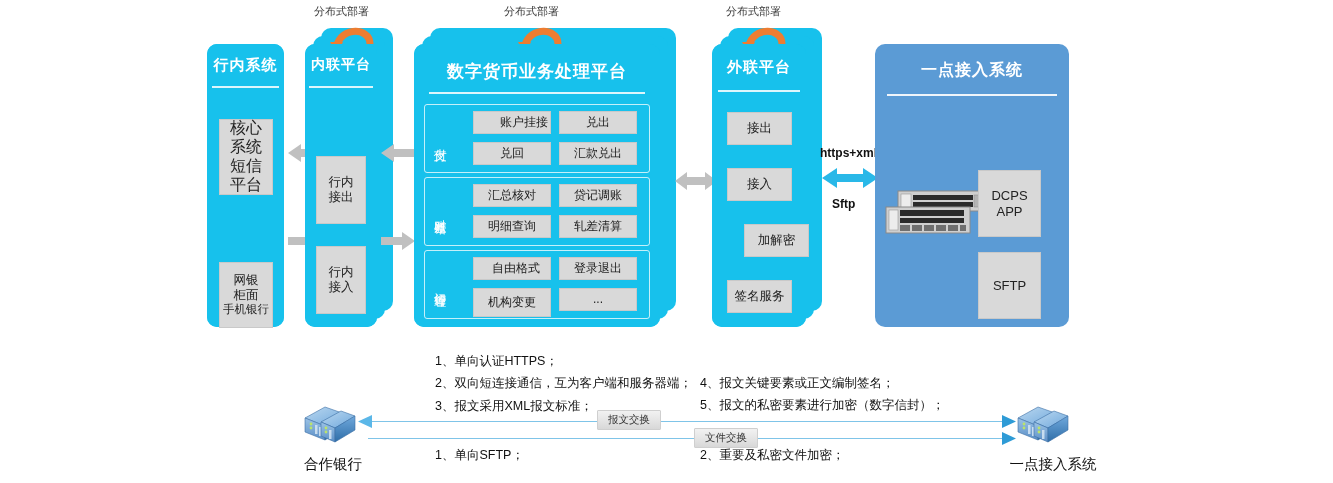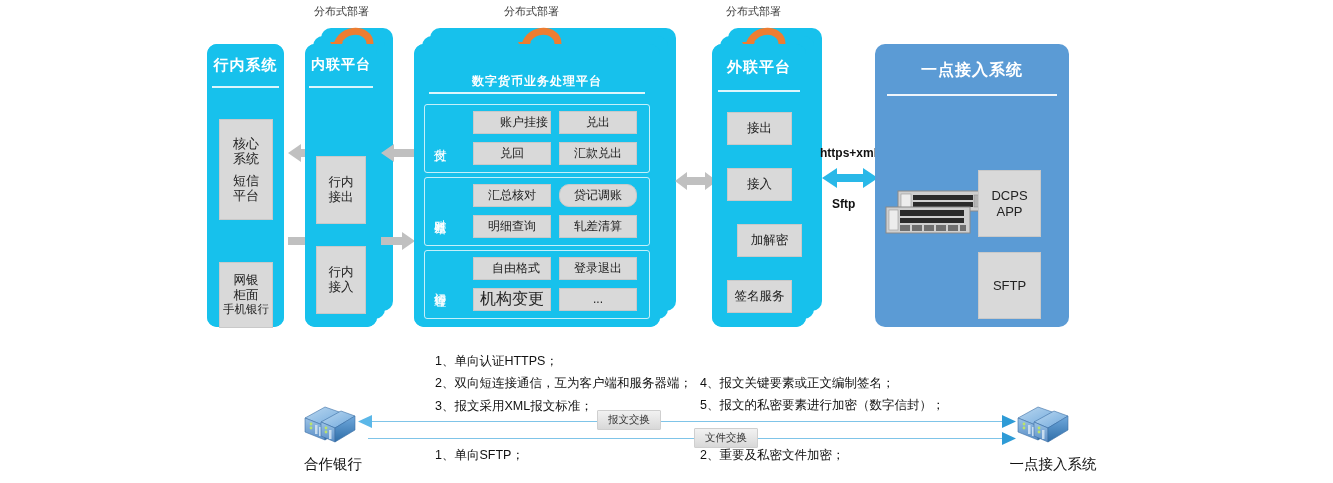--- a/index.html
+++ b/index.html
@@ -100,21 +100,21 @@
     <path d="M6 34 C6 8, 40 8, 40 26" fill="none" stroke="#ED7D31" stroke-width="7" stroke-linecap="butt"></path>
     <polygon points="0,24 13,24 6.5,36" fill="#ED7D31"></polygon>
   </svg>
 
   <div class="panel" style="left:207px; top:44px; width:77px; height:283px;">
     <div class="front"></div>
     <div class="inner">
       <div class="p-title" style="top:12px; font-size:15px;">行内系统</div>
       <div class="p-rule" style="top:42px;"></div>
 
-      <div class="gbox" style="left:12px; top:75px; width:54px; height:101px; font-size:13px; flex-direction:column;">
+      <div class="gbox" style="left:12px; top:75px; width:54px; height:76px; font-size:16px; flex-direction:column;">
         <span>核心</span>
         <span>系统</span>
         <span style="height:6px"></span>
         <span>短信</span>
         <span>平台</span>
       </div>
 
       <div class="gbox" style="left:12px; top:218px; width:54px; height:66px; font-size:12.5px; flex-direction:column;">
         <span>网银</span>
         <span>柜面</span>
@@ -150,62 +150,62 @@
   <svg class="garrow" style="left:381px; top:144px;" width="34" height="18" viewBox="0 0 34 18">
     <polygon points="0,9 13,0 13,5 34,5 34,13 13,13 13,18" fill="#C0C0C0"></polygon>
   </svg>
   <svg class="garrow" style="left:381px; top:232px;" width="34" height="18" viewBox="0 0 34 18">
     <polygon points="34,9 21,0 21,5 0,5 0,13 21,13 21,18" fill="#C0C0C0"></polygon>
   </svg>
 
   <div class="panel stack" style="left:414px; top:44px; width:246px; height:283px;">
     <div class="front"></div>
     <div class="inner">
-      <div class="p-title" style="top:29px; font-size:12px;">数字货币业务处理平台</div>
+      <div class="p-title" style="top:16px; font-size:17px;">数字货币业务处理平台</div>
       <div class="p-rule" style="top:48px;"></div>
 
       <div class="subgroup" style="left:10px; top:60px; width:226px; height:69px;">
         <div class="vlabel" style="left:4px; top:8px; width:22px; height:52px;">支付</div>
         <div class="gbox" style="left:48px; top:6px; width:78px; height:23px; font-size:12px;padding-left:24px;">账户挂接</div>
         <div class="gbox" style="left:134px; top:6px; width:78px; height:23px; font-size:12px;">兑出</div>
         <div class="gbox" style="left:48px; top:37px; width:78px; height:23px; font-size:12px;">兑回</div>
         <div class="gbox" style="left:134px; top:37px; width:78px; height:23px; font-size:12px;">汇款兑出</div>
       </div>
 
       <div class="subgroup" style="left:10px; top:133px; width:226px; height:69px;">
         <div class="vlabel" style="left:3px; top:2px; width:24px; height:64px; font-size:12px;">对账差错</div>
         <div class="gbox" style="left:48px; top:6px; width:78px; height:23px; font-size:12px;">汇总核对</div>
-        <div class="gbox" style="left:134px; top:6px; width:78px; height:23px; font-size:12px;border-radius:10px;">贷记调账</div>
+        <div class="gbox" style="left:134px; top:6px; width:78px; height:23px; font-size:12px;">贷记调账</div>
         <div class="gbox" style="left:48px; top:37px; width:78px; height:23px; font-size:12px;">明细查询</div>
         <div class="gbox" style="left:134px; top:37px; width:78px; height:23px; font-size:12px;">轧差清算</div>
       </div>
 
       <div class="subgroup" style="left:10px; top:206px; width:226px; height:69px;">
         <div class="vlabel" style="left:3px; top:2px; width:24px; height:64px; font-size:12px;">运行管理</div>
         <div class="gbox" style="left:48px; top:6px; width:78px; height:23px; font-size:12px;padding-left:8px;">自由格式</div>
         <div class="gbox" style="left:134px; top:6px; width:78px; height:23px; font-size:12px;">登录退出</div>
-        <div class="gbox" style="left:48px; top:37px; width:78px; height:23px; font-size:16px;">机构变更</div>
+        <div class="gbox" style="left:48px; top:37px; width:78px; height:29px; font-size:12px;">机构变更</div>
         <div class="gbox" style="left:134px; top:37px; width:78px; height:23px; font-size:12px;">...</div>
       </div>
     </div>
   </div>
 
   <svg class="garrow" style="left:675px; top:172px;" width="42" height="18" viewBox="0 0 42 18">
     <polygon points="0,9 12,0 12,5 30,5 30,0 42,9 30,18 30,13 12,13 12,18" fill="#C0C0C0"></polygon>
   </svg>
 
   <div class="panel stack" style="left:712px; top:44px; width:94px; height:283px;">
     <div class="front"></div>
     <div class="inner">
       <div class="p-title" style="top:14px; font-size:15px;">外联平台</div>
       <div class="p-rule" style="top:46px;"></div>
 
       <div class="gbox" style="left:15px; top:68px; width:65px; height:33px; font-size:12.5px;">接出</div>
       <div class="gbox" style="left:15px; top:124px; width:65px; height:33px; font-size:12.5px;">接入</div>
-      <div class="gbox" style="left:25px; top:180px; width:65px; height:33px; font-size:12.5px;">加解密</div>
+      <div class="gbox" style="left:32px; top:180px; width:65px; height:33px; font-size:12.5px;">加解密</div>
       <div class="gbox" style="left:15px; top:236px; width:65px; height:33px; font-size:12.5px;">签名服务</div>
     </div>
   </div>
 
   <div class="netlabel" style="left:820px; top:146px;">https+xml</div>
   <svg style="position:absolute; left:822px; top:167px;" width="56" height="22" viewBox="0 0 56 22">
     <polygon points="0,11 15,1 15,7 41,7 41,1 56,11 41,21 41,15 15,15 15,21" fill="#29B8E8"></polygon>
   </svg>
   <div class="netlabel" style="left:832px; top:197px;">Sftp</div>
 

